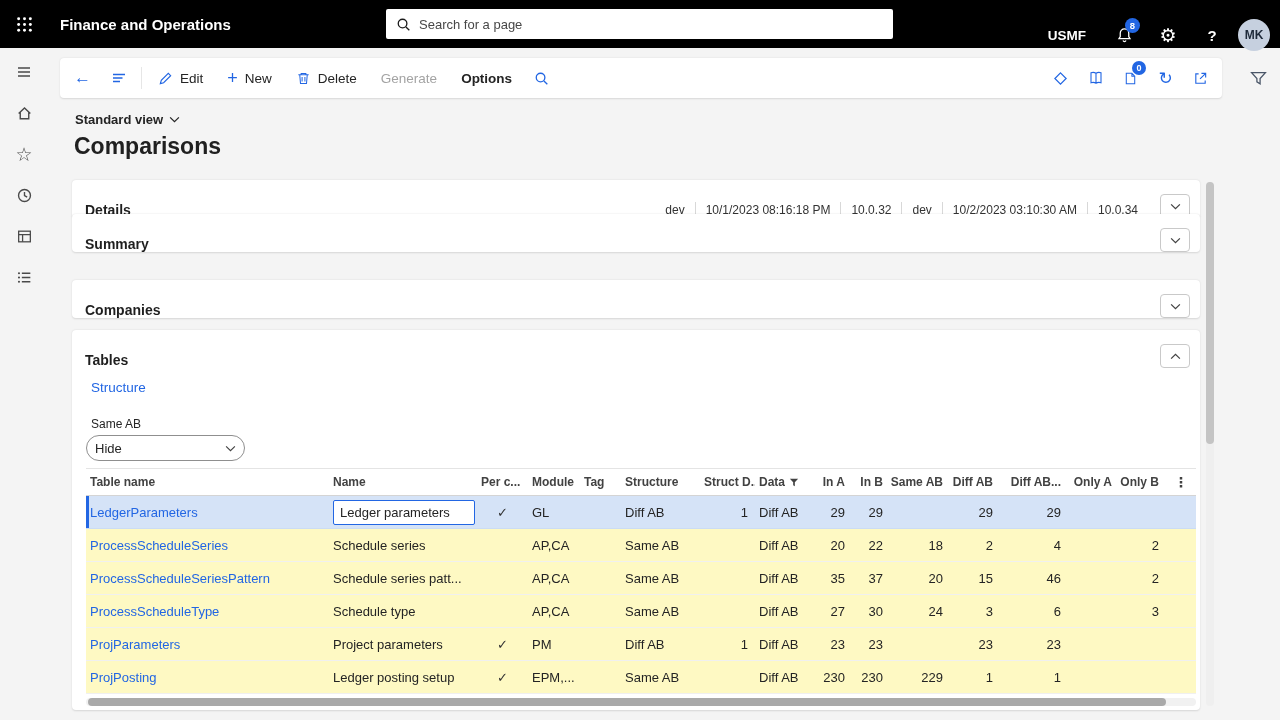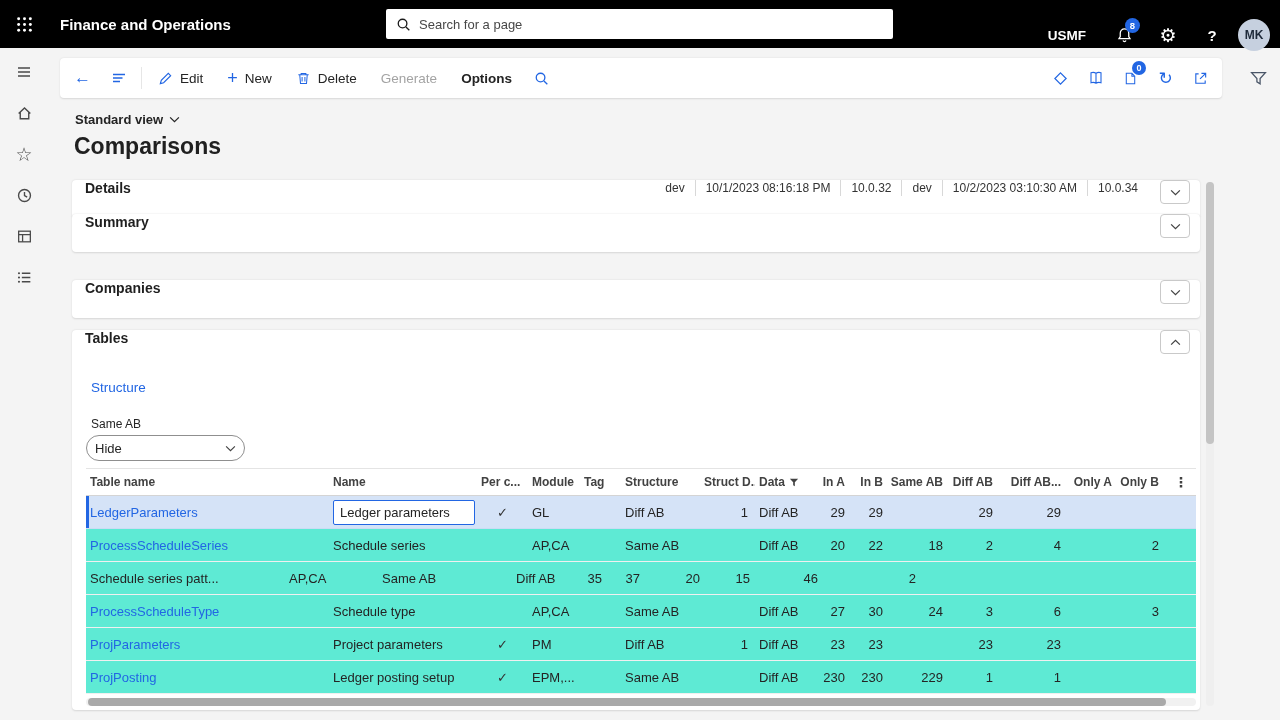--- a/index.html
+++ b/index.html
@@ -41,21 +41,21 @@
 .refresh-glyph{font-size:17px;line-height:1}
 .ab-badge{position:absolute;top:1px;right:2px;min-width:14px;height:14px;border-radius:7px;background:#2266e3;color:#fff;font-size:9px;font-weight:700;display:flex;align-items:center;justify-content:center;padding:0 3px}
 .filter-toggle{position:absolute;right:6px;top:62px;width:32px;height:32px;display:flex;align-items:center;justify-content:center;color:#4a5668}
 
 
 .view-selector{position:absolute;left:75px;top:112px;display:flex;align-items:center;gap:6px;font-size:13px;font-weight:600;color:#242424}
 .page-title{position:absolute;left:74px;top:133px;font-size:23px;font-weight:700;color:#202020}
 
 
 .card{position:absolute;left:72px;width:1128px;background:#fff;border-radius:4px;box-shadow:0 0.6px 2px rgba(0,0,0,.13)}
-.card-head{height:38px;display:flex;align-items:flex-start;padding:0 10px 0 13px}
+.card-head{height:38px;display:flex;align-items:flex-end;padding:0 10px 0 13px}
 .card-title{font-size:14px;font-weight:700;color:#1f1f1f}
 .head-spacer{margin-left:auto}
 .chev-btn{margin-left:12px;width:30px;height:24px;border:1px solid #c9c9c9;border-radius:4px;background:#fff;display:flex;align-items:center;justify-content:center;flex:none}
 .chev-up svg{transform:rotate(180deg)}
 .meta{display:flex;align-items:center;font-size:12px;color:#333;margin-left:auto}
 .meta .meta-item{padding:0 10px;white-space:nowrap}
 .meta .meta-sep{width:1px;height:16px;background:#d8d8d8}
 #card-details{top:180px;height:38px}
 #card-summary{top:214px;height:38px}
 #card-companies{top:280px;height:38px}
@@ -64,21 +64,21 @@
 
 .structure-link{position:absolute;left:19px;top:50px;font-size:13.5px;color:#2266e3}
 .filter-label{position:absolute;left:19px;top:87px;font-size:12px;color:#242424}
 .dropdown{position:absolute;left:14px;top:105px;width:159px;height:26px;border:1px solid #8f8f8f;border-radius:13px;background:#fff;display:flex;align-items:center;padding:0 8px;font-size:13px;color:#242424}
 .dd-chev{margin-left:auto;color:#424242;display:flex}
 
 
 .grid{position:absolute;left:14px;top:138px;width:1110px}
 .ghead{display:flex;height:28px;border-top:1px solid #e4e4e4;border-bottom:1px solid #d4d4d4;align-items:center}
 .gh{font-size:12px;font-weight:700;color:#424242;display:flex;align-items:center;height:100%;padding:0 4px;white-space:nowrap;overflow:hidden;gap:4px}
-.grow{display:flex;height:33px;border-bottom:1px solid #f0f0f0;align-items:center;background:#5eead4}
+.grow{display:flex;height:33px;border-bottom:1px solid #f0f0f0;align-items:center;background:#fef9c3}
 .grow.selected{background:#d5e3f7;box-shadow:inset 3px 0 0 #2266e3;border-bottom-color:#cbdcf4}
 .gc{display:flex;align-items:center;height:100%;padding:0 4px;font-size:13px;white-space:nowrap;overflow:hidden;color:#242424}
 .num{justify-content:flex-end !important;padding-right:7px}
 .cell-link{color:#2266e3}
 .cell-input{width:142px;height:25px;border:1.5px solid #2266e3;border-radius:2px;padding:0 6px;font-size:13px;font-family:inherit;color:#242424;outline:none;background:#fff}
 .check{font-size:13px;color:#333}
 .more-glyph{font-size:14px;font-weight:700;color:#424242}
 .c0{width:243px}.c1{width:148px}.c2{width:51px;justify-content:center}.c3{width:52px}.c4{width:41px}.c5{width:79px}
 .c6{width:55px}.c7{width:60px}.c8{width:37px}.c9{width:38px}.c10{width:60px}.c11{width:50px}.c12{width:68px}.c13{width:51px}.c14{width:47px}
 .c15{width:30px;justify-content:flex-end;padding-right:8px}
@@ -389,20 +389,23 @@
           <div class="gc c8 num">20</div>
           <div class="gc c9 num">22</div>
           <div class="gc c10 num">18</div>
           <div class="gc c11 num">2</div>
           <div class="gc c12 num">4</div>
           <div class="gc c13 num"></div>
           <div class="gc c14 num">2</div>
           <div class="gc c15"></div>
         </div>
         <div class="grow">
+          <div class="gc c0">
+            <span class="cell-link">ProcessScheduleSeriesPattern</span>
+          </div>
           <div class="gc c1">Schedule series patt...</div>
           <div class="gc c2"></div>
           <div class="gc c3">AP,CA</div>
           <div class="gc c4"></div>
           <div class="gc c5">Same AB</div>
           <div class="gc c6 num"></div>
           <div class="gc c7">Diff AB</div>
           <div class="gc c8 num">35</div>
           <div class="gc c9 num">37</div>
           <div class="gc c10 num">20</div>

